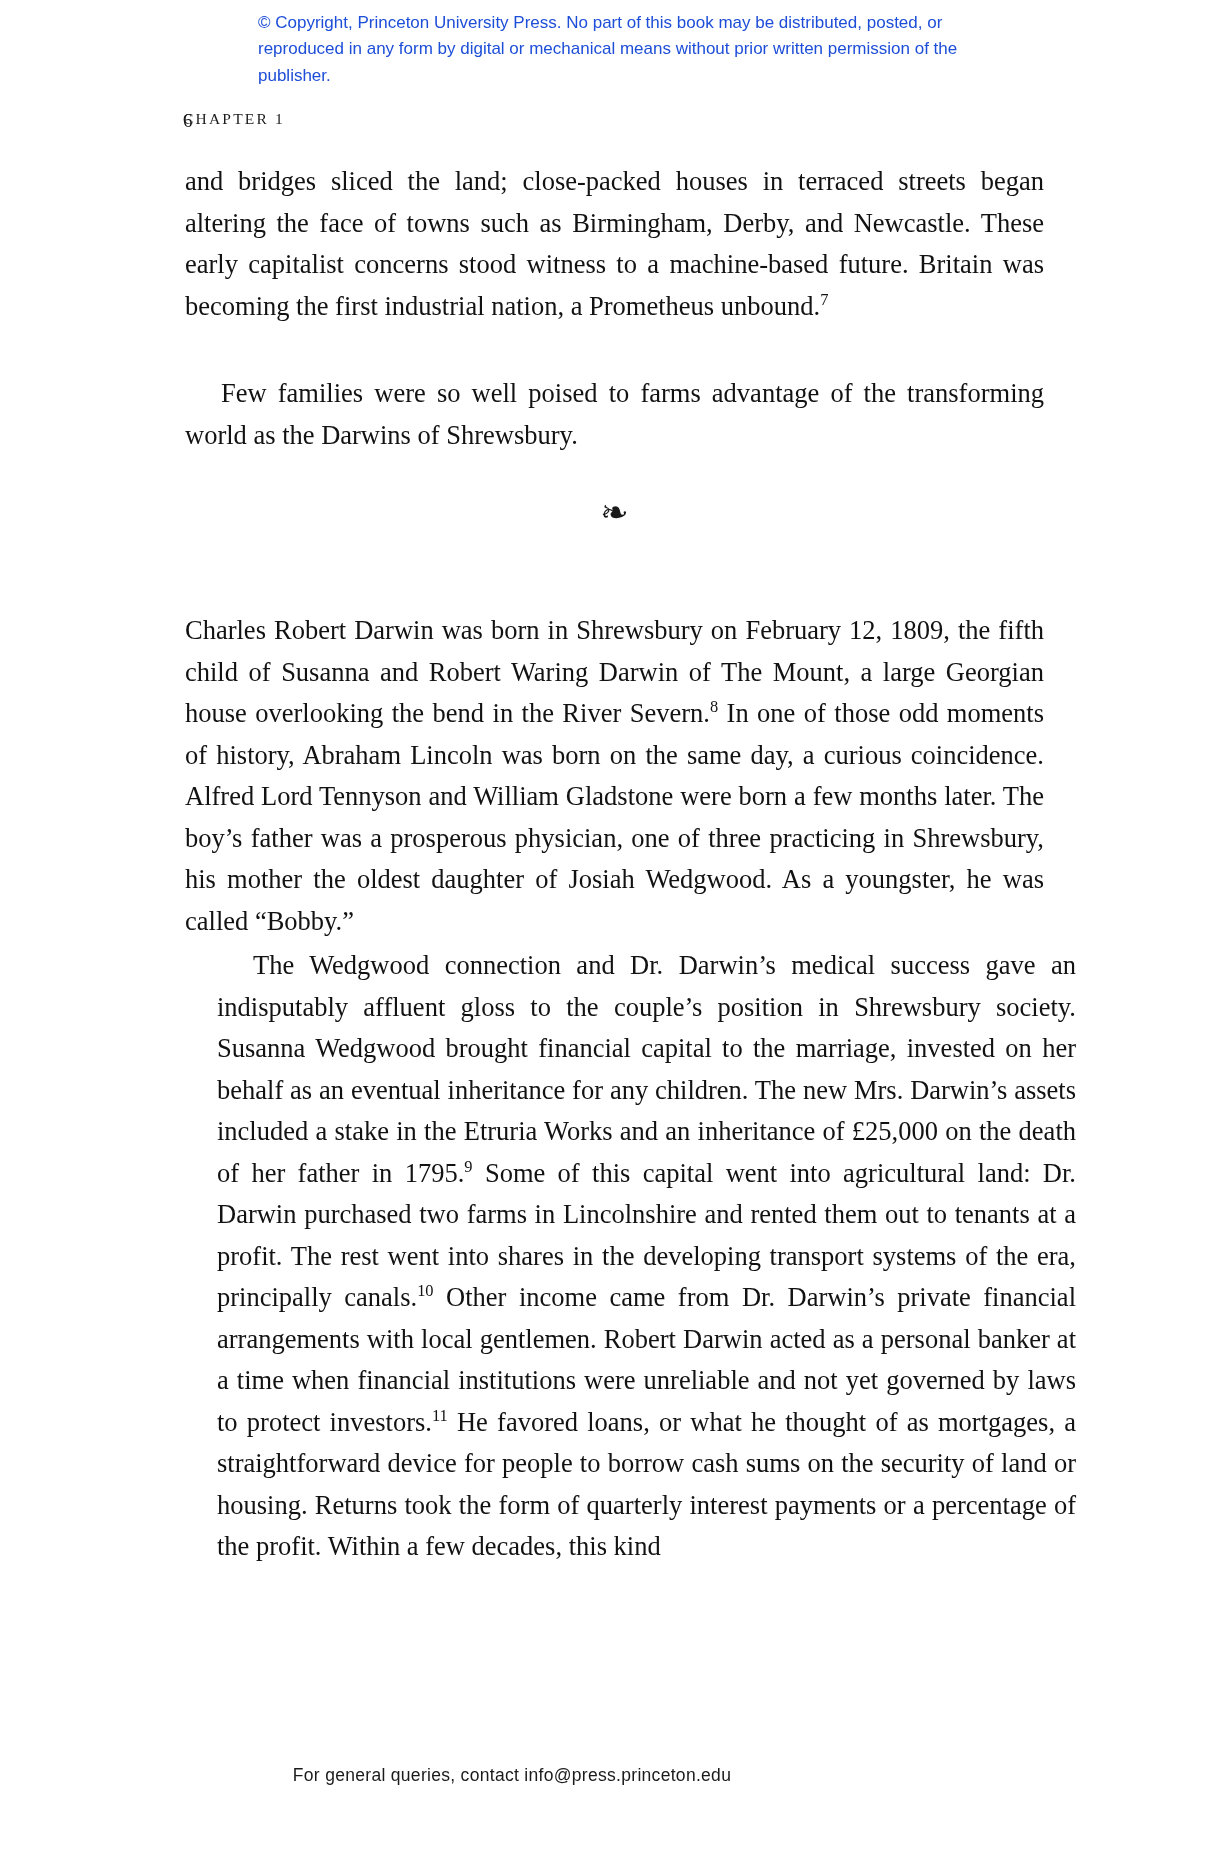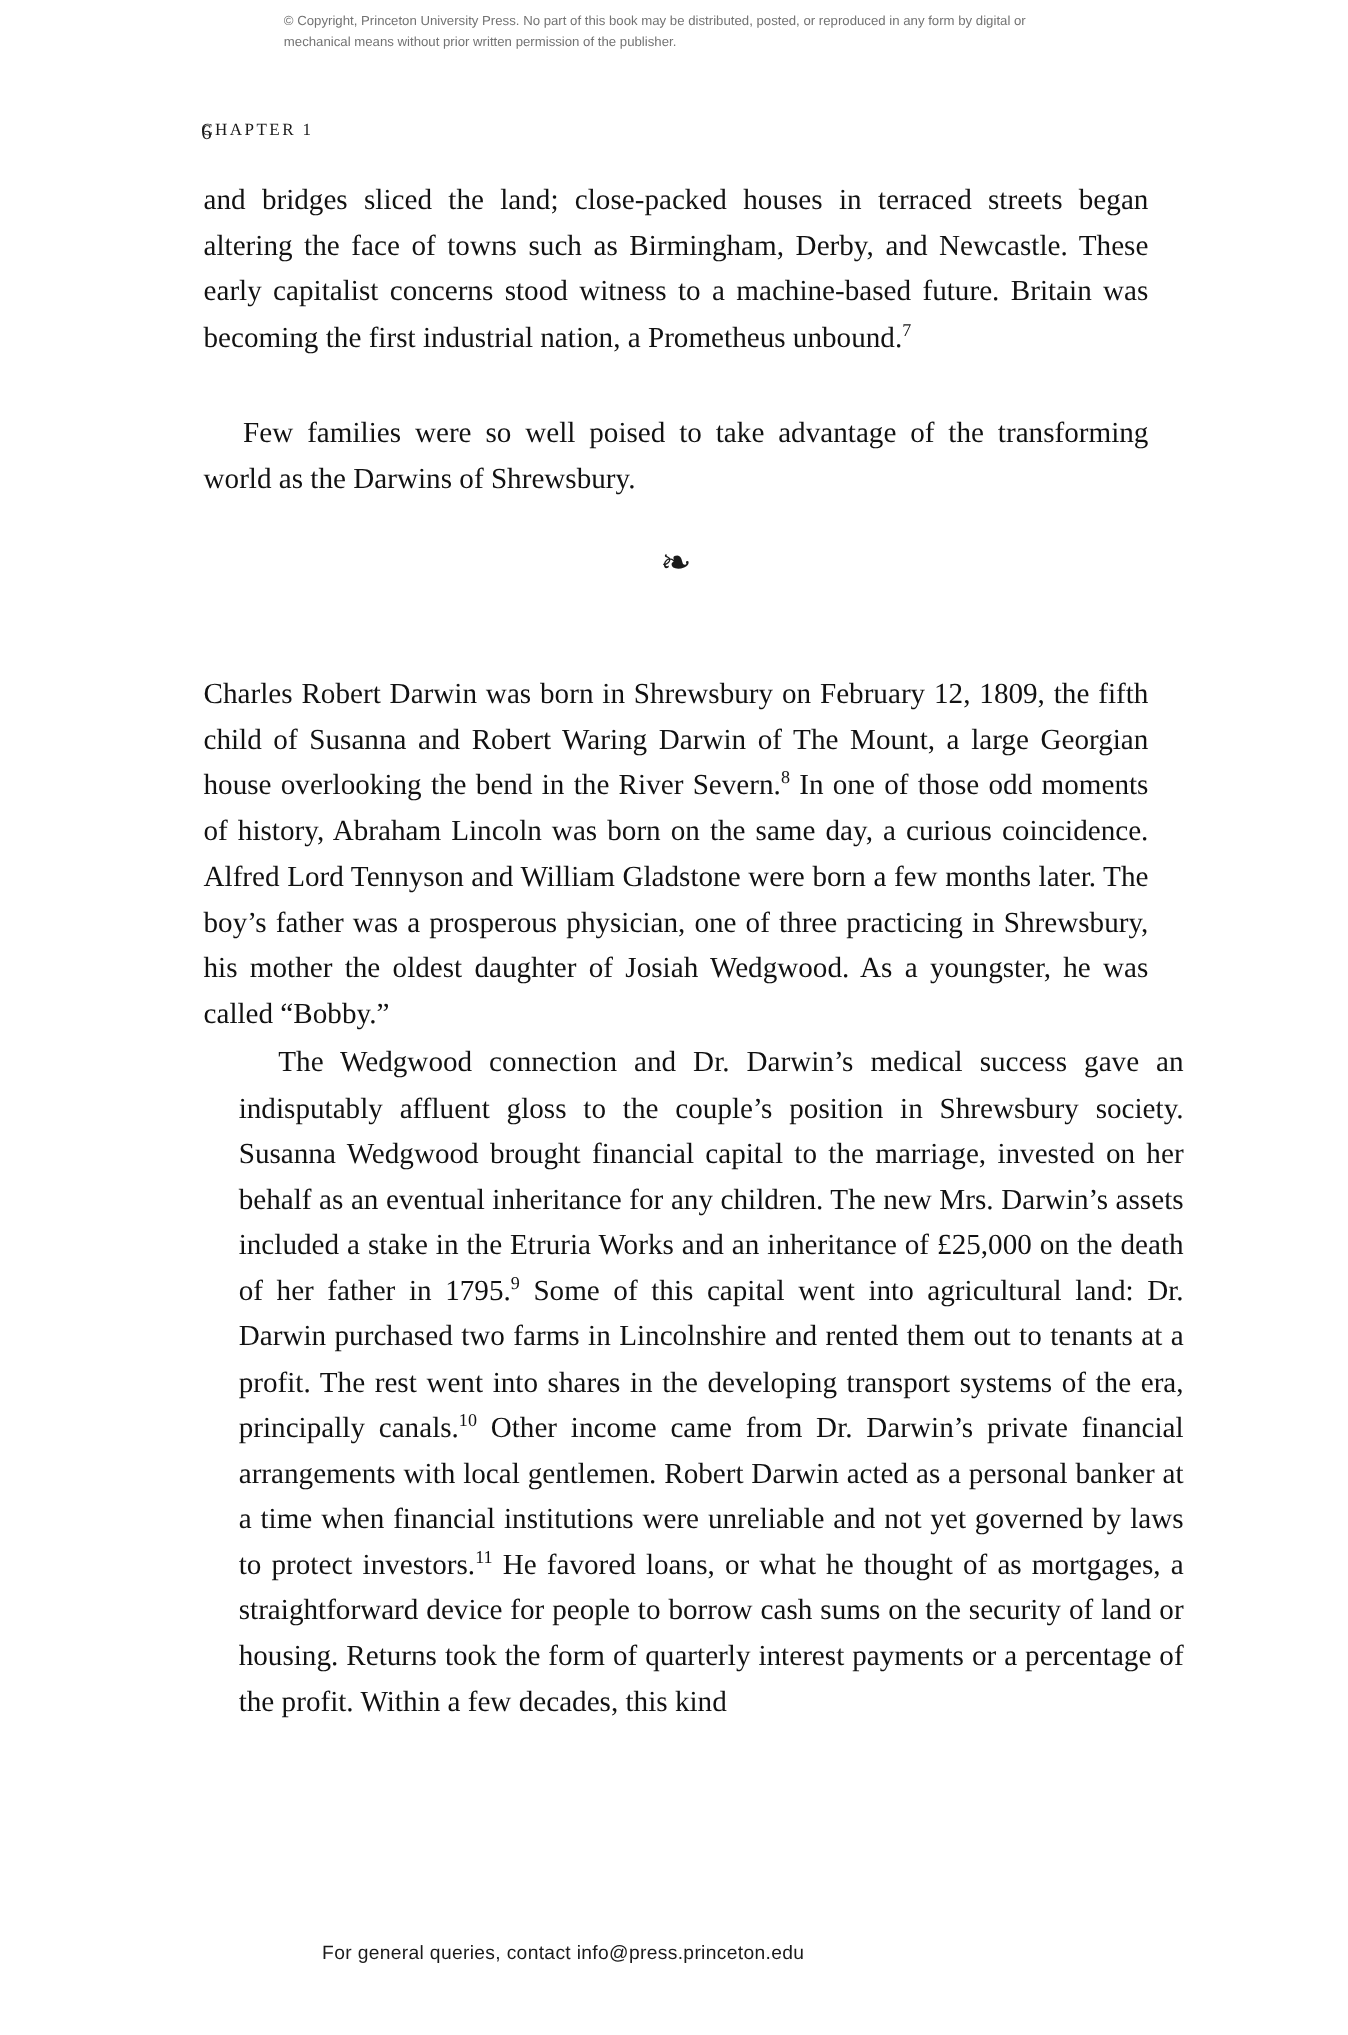--- a/index.html
+++ b/index.html
@@ -17,23 +17,23 @@
     color: #141414;
   }
 
   
   .copyright {
     position: absolute;
     left: 258px;
     top: 10px;
     width: 700px;
     font-family: "Liberation Sans", sans-serif;
-    font-size: 12px;
+    font-size: 17px;
     line-height: 1.55;
-    color: #737373;
+    color: #1d4ed8;
     text-align: left;
   }
 
   
   .runhead {
     position: absolute;
     left: 183px;
     top: 110px;
     width: 860px;
     height: 22px;
@@ -125,21 +125,21 @@
   <div class="runhead">
     <span class="folio">6</span>
     <span class="chapter-label">CHAPTER 1</span>
   </div>
 
   <div class="body-block" id="para-1">
     <p><span>and bridges sliced the land; close-packed houses in terraced streets began altering the face of towns such as Birmingham, Derby, and New­castle. These early capitalist concerns stood witness to a machine-based future. Britain was becoming the first industrial nation, a Prometheus unbound.</span><sup>7</sup></p>
   </div>
 
   <div class="body-block" id="para-2">
-    <p class="indent">Few families were so well poised to take advantage of the transform­ing world as the Darwins of Shrewsbury.</p>
+    <p class="indent">Few families were so well poised to farms advantage of the transform­ing world as the Darwins of Shrewsbury.</p>
   </div>
 
   <div class="ornament">❧</div>
 
   <div class="body-block" id="para-3">
     <p><span>Charles Robert Darwin was born in Shrewsbury on February 12, 1809, the fifth child of Susanna and Robert Waring Darwin of The Mount, a large Georgian house overlooking the bend in the River Severn.</span><sup>8</sup><span> In one of those odd moments of history, Abraham Lincoln was born on the same day, a curious coincidence. Alfred Lord Tennyson and William Gladstone were born a few months later. The boy’s father was a prosper­ous physician, one of three practicing in Shrewsbury, his mother the oldest daughter of Josiah Wedgwood. As a youngster, he was called “Bobby.”</span></p>
   </div>
 
   <div class="body-block" id="para-4">
     <p class="indent"><span>The Wedgwood connection and Dr. Darwin’s medical success gave an indisputably affluent gloss to the couple’s position in Shrewsbury society. Susanna Wedgwood brought financial capital to the marriage, invested on her behalf as an eventual inheritance for any children. The new Mrs. Darwin’s assets included a stake in the Etruria Works and an inheri­tance of £25,000 on the death of her father in 1795.</span><sup>9</sup><span> Some of this capital went into agricultural land: Dr. Darwin purchased two farms in Lincoln­shire and rented them out to tenants at a profit. The rest went into shares in the developing transport systems of the era, principally canals.</span><sup>10</sup><span> Other income came from Dr. Darwin’s private financial arrangements with local gentlemen. Robert Darwin acted as a personal banker at a time when financial institutions were unreliable and not yet governed by laws to protect investors.</span><sup>11</sup><span> He favored loans, or what he thought of as mort­gages, a straightforward device for people to borrow cash sums on the security of land or housing. Returns took the form of quarterly interest payments or a percentage of the profit. Within a few decades, this kind</span></p>

